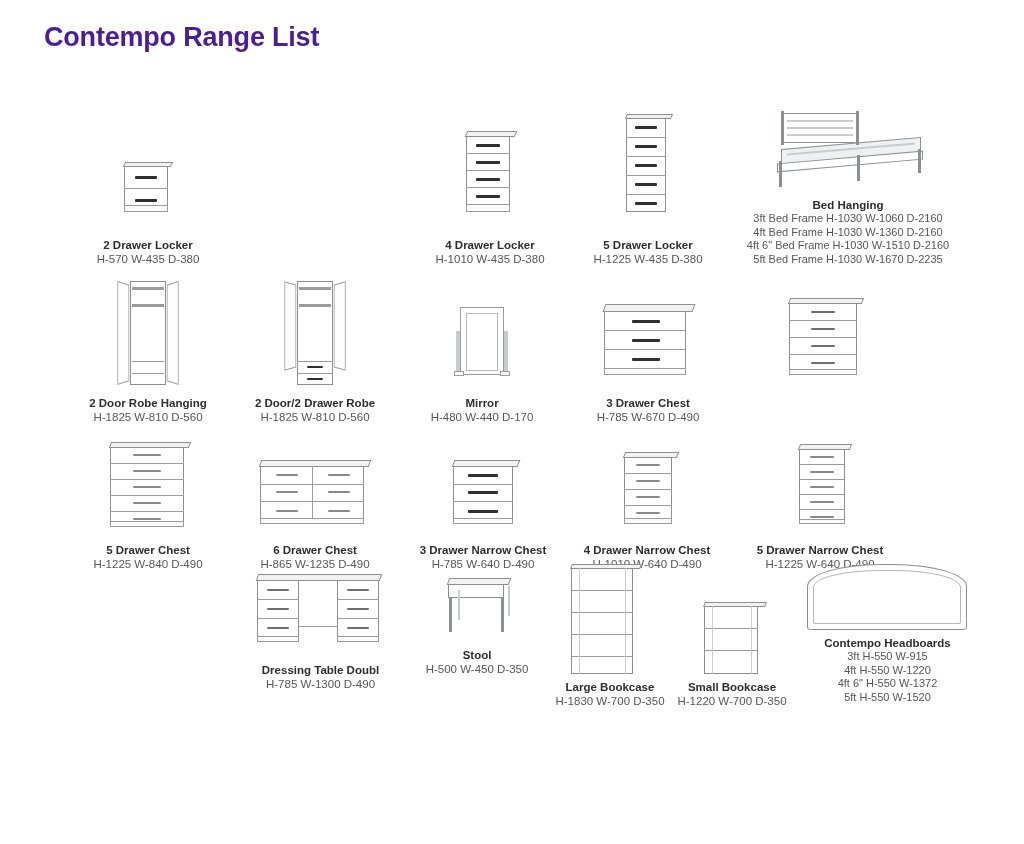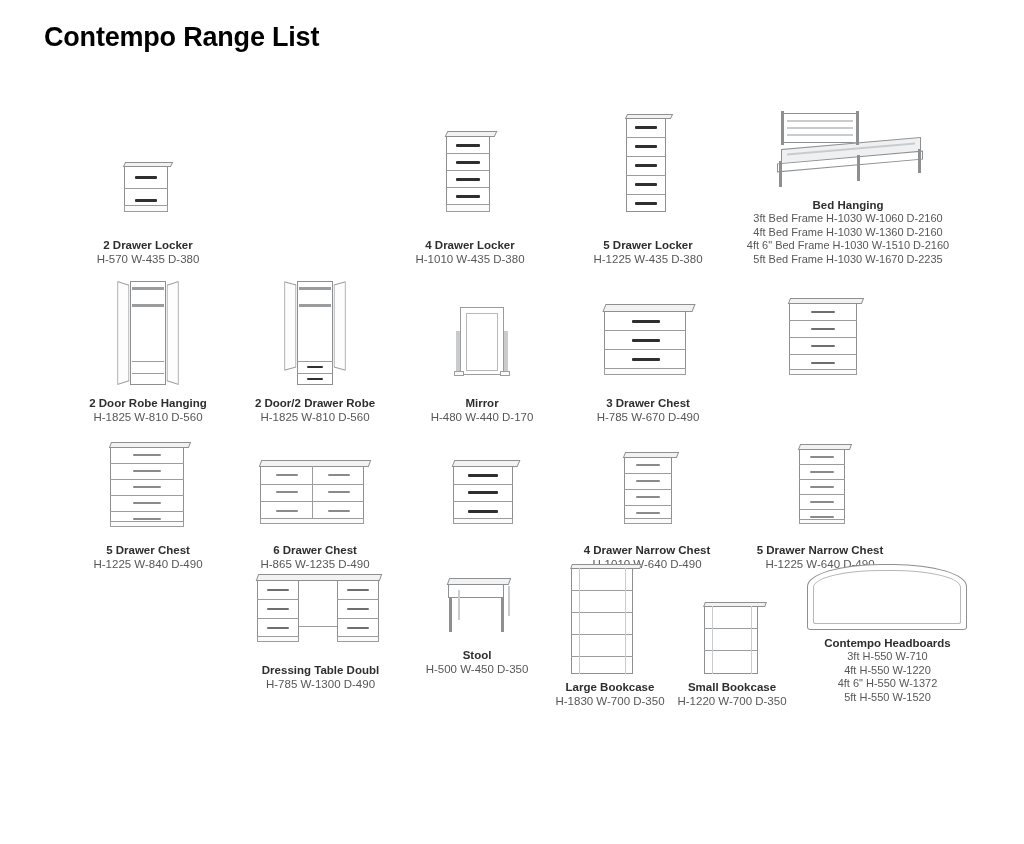--- a/index.html
+++ b/index.html
@@ -5,21 +5,21 @@
   html,body{margin:0;padding:0;}
   body{
     width:1024px;height:844px;background:#ffffff;
     font-family:"Liberation Sans", sans-serif;
     color:#3b3b3b;overflow:hidden;position:relative;
   }
   .page{position:relative;width:1024px;height:844px;}
 
   .page-title{
     position:absolute;left:44px;top:22px;
-    font-size:27px;font-weight:700;color:#000000;
+    font-size:27px;font-weight:700;color:#4c1d95;
     letter-spacing:-0.2px;
   }
 
   .grid{position:absolute;left:0;top:95px;width:1024px;}
   .row{position:relative;width:1024px;}
   .r1{height:180px;}
   .r2{height:155px;}
   .r3{height:130px;}
   .r4{height:160px;}
 
@@ -108,21 +108,21 @@
           <div class="handle" style="left:57px;top:104px;width:22px;"></div>
           <div class="plinth" style="left:46px;top:110px;width:44px;height:7px;"></div>
         </div>
         <div class="caption">
           <div class="cap-name">2 Drawer Locker</div>
           <div class="cap-dim">H-570 W-435 D-380</div>
         </div>
       </div>
 
 
-      <div class="cell" style="left:400px;top:0;width:140px;">
+      <div class="cell" style="left:420px;top:0;width:140px;">
         <div class="art" style="width:140px;height:140px;">
           <div class="topA" style="left:46px;top:36px;width:50px;height:6px;transform:skewX(-26deg);"></div>
           <div class="body" style="left:46px;top:41px;width:44px;height:76px;"></div>
           <div class="drawer" style="left:46px;top:58px;width:44px;height:0;"></div>
           <div class="drawer" style="left:46px;top:75px;width:44px;height:0;"></div>
           <div class="drawer" style="left:46px;top:92px;width:44px;height:0;"></div>
           <div class="handle" style="left:56px;top:49px;width:24px;"></div>
           <div class="handle" style="left:56px;top:66px;width:24px;"></div>
           <div class="handle" style="left:56px;top:83px;width:24px;"></div>
           <div class="handle" style="left:56px;top:100px;width:24px;"></div>
@@ -310,20 +310,24 @@
       <div class="cell" style="left:408px;top:0;width:150px;">
         <div class="art" style="width:150px;height:110px;">
           <div class="topA" style="left:45px;top:30px;width:66px;height:7px;transform:skewX(-22deg);"></div>
           <div class="body" style="left:45px;top:36px;width:60px;height:58px;"></div>
           <div class="drawer" style="left:45px;top:54px;width:60px;height:0;"></div>
           <div class="drawer" style="left:45px;top:71px;width:60px;height:0;"></div>
           <div class="handle" style="left:60px;top:44px;width:30px;"></div>
           <div class="handle" style="left:60px;top:61px;width:30px;"></div>
           <div class="handle" style="left:60px;top:80px;width:30px;"></div>
           <div class="plinth" style="left:45px;top:88px;width:60px;height:6px;"></div>
+        </div>
+        <div class="caption">
+          <div class="cap-name">3 Drawer Narrow Chest</div>
+          <div class="cap-dim">H-785 W-640 D-490</div>
         </div>
       </div>
 
       <div class="cell" style="left:572px;top:0;width:150px;">
         <div class="art" style="width:150px;height:110px;">
           <div class="topA" style="left:52px;top:22px;width:54px;height:6px;transform:skewX(-22deg);"></div>
           <div class="body" style="left:52px;top:27px;width:48px;height:67px;"></div>
           <div class="drawer" style="left:52px;top:43px;width:48px;height:0;"></div>
           <div class="drawer" style="left:52px;top:59px;width:48px;height:0;"></div>
           <div class="drawer" style="left:52px;top:75px;width:48px;height:0;"></div>
@@ -436,21 +440,21 @@
         </div>
       </div>
 
       <div class="cell" style="left:790px;top:0;width:195px;">
         <div class="art" style="width:185px;height:73px;">
           <div class="hb-outer" style="left:12px;top:4px;width:160px;height:66px;"></div>
           <div class="hb-inner" style="left:18px;top:10px;width:148px;height:54px;"></div>
         </div>
         <div class="caption">
           <div class="cap-name">Contempo Headboards</div>
-          <div class="cap-dim small">3ft H-550 W-710</div>
+          <div class="cap-dim small">3ft H-550 W-915</div>
           <div class="cap-dim small">4ft H-550 W-1220</div>
           <div class="cap-dim small">4ft 6" H-550 W-1372</div>
           <div class="cap-dim small">5ft H-550 W-1520</div>
         </div>
       </div>
     </div>
 
   </div>
 </div>
 

